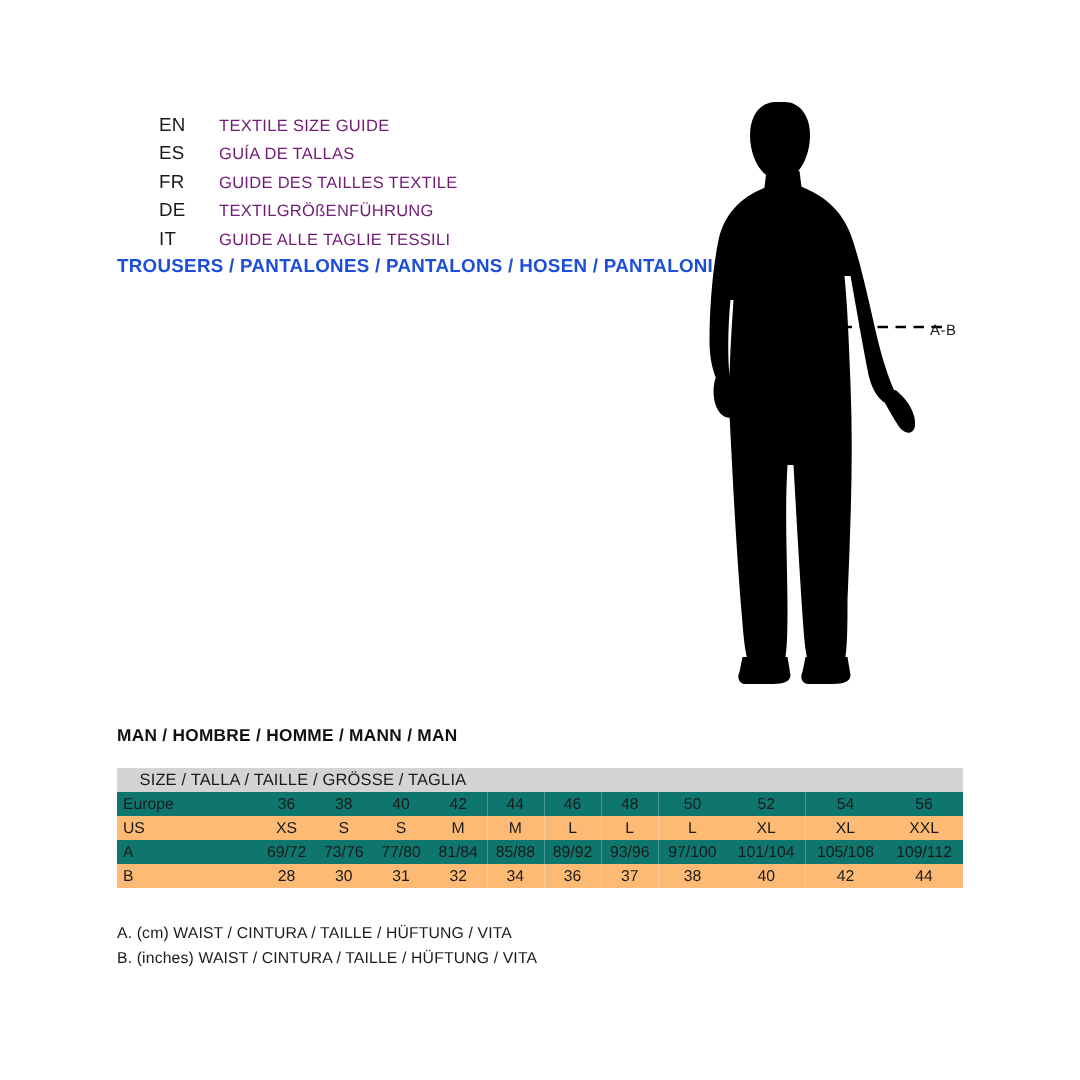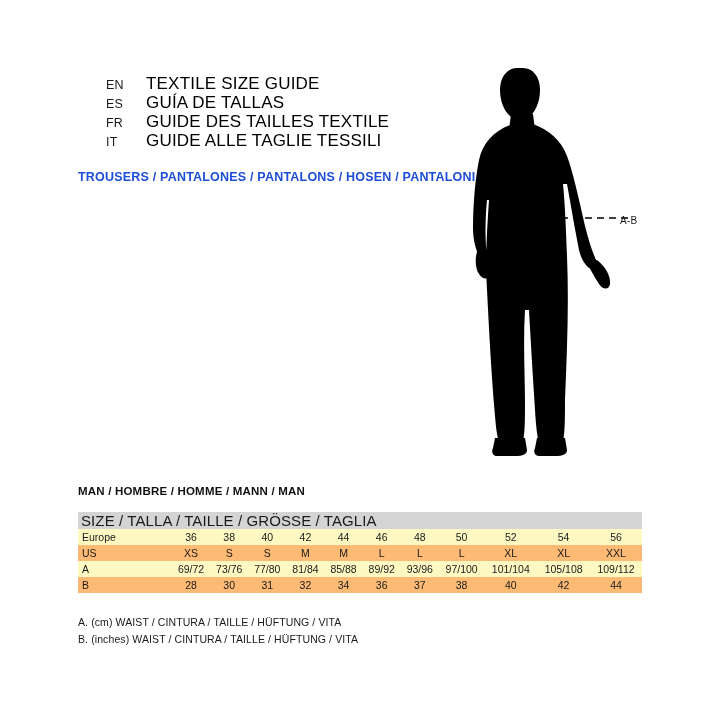--- a/index.html
+++ b/index.html
@@ -35,23 +35,23 @@
     height: 19px;
     line-height: 19px;
   }
   .lang-code {
     width: 40px;
     font-size: 12.5px;
     letter-spacing: 0.2px;
     color: #1a1a1a;
   }
   .lang-text {
-    font-size: 17px;
-    letter-spacing: 0.2px;
-    color: #000000;
+    font-size: 11px;
+    letter-spacing: 0.2px;
+    color: #701a75;
   }
   .garment-title {
     position: absolute;
     left: 78px;
     top: 170px;
     font-size: 12.5px;
     font-weight: bold;
     letter-spacing: 0.2px;
     color: #1d4ed8;
   }
@@ -97,26 +97,26 @@
   }
   .size-table td {
     height: 16px;
     padding: 0 2px;
     text-align: center;
     white-space: nowrap;
   }
   .size-table tr.head-row td {
     background: #d4d4d4;
     text-align: left;
-    padding-left: 3px;
-    font-size: 15px;
+    padding-left: 15px;
+    font-size: 11px;
     letter-spacing: 0.1px;
   }
   .size-table tr.shaded td {
-    background: #fef9c3;
+    background: #0f766e;
     margin-left: 48px;
   }
   .size-table tr.plain td {
     background: #fdba74;
   }
   .size-table td.label-cell {
     text-align: left;
     padding-left: 4px;
     width: 88px;
   }
@@ -143,20 +143,24 @@
       <span class="lang-code">EN</span>
       <span class="lang-text">TEXTILE SIZE GUIDE</span>
     </div>
     <div class="lang-row">
       <span class="lang-code">ES</span>
       <span class="lang-text">GUÍA DE TALLAS</span>
     </div>
     <div class="lang-row">
       <span class="lang-code">FR</span>
       <span class="lang-text">GUIDE DES TAILLES TEXTILE</span>
+    </div>
+    <div class="lang-row">
+      <span class="lang-code">DE</span>
+      <span class="lang-text">TEXTILGRÖßENFÜHRUNG</span>
     </div>
     <div class="lang-row">
       <span class="lang-code">IT</span>
       <span class="lang-text">GUIDE ALLE TAGLIE TESSILI</span>
     </div>
   </div>
 
   <div class="garment-title">TROUSERS / PANTALONES / PANTALONS / HOSEN / PANTALONI</div>
 
   <div class="figure-wrap">

